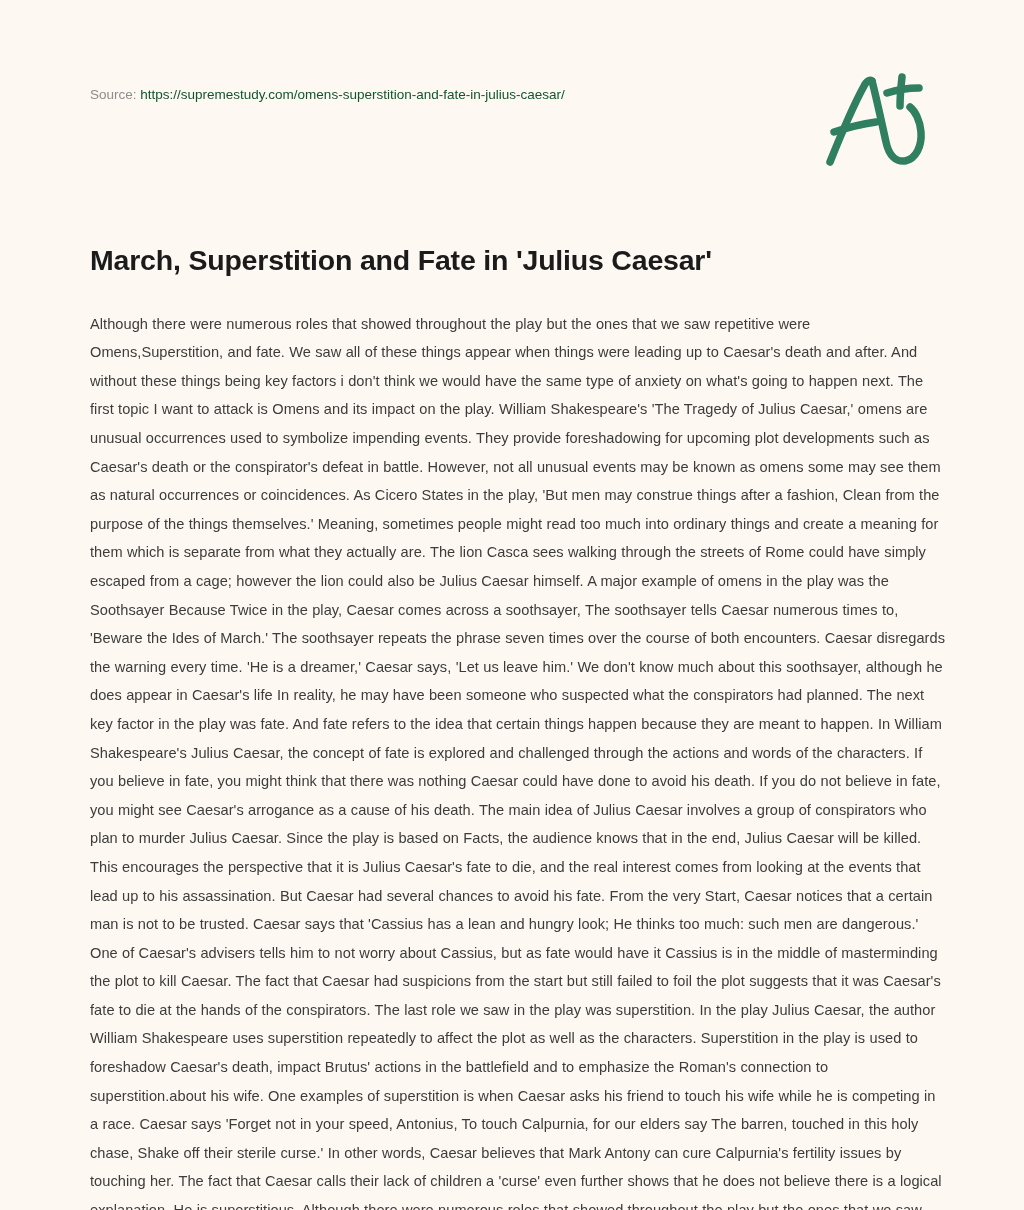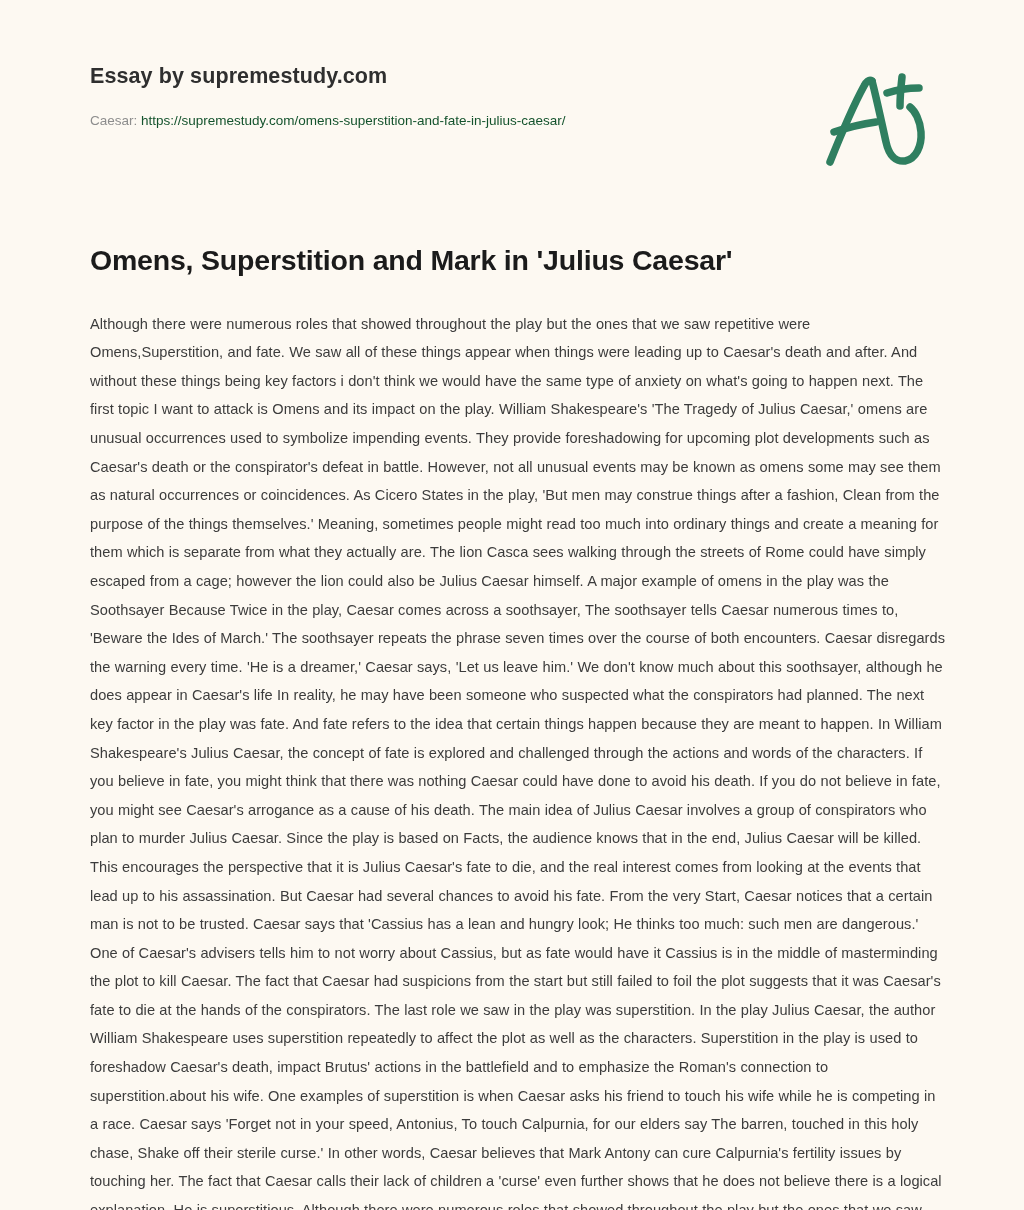--- a/index.html
+++ b/index.html
@@ -107,24 +107,23 @@
   }
 </style>
 </head>
 <body>
 
 <div class="page">
 
   <div class="header">
 
     <div class="brand-block">
-      <h2 class="brand-title">Essay by supremestudy.com</h2>
 
       <div class="source-line">
-        <span class="source-label">Caesar:</span>
+        <span class="source-label">Source:</span>
         <a class="source-url" href="#">https://supremestudy.com/omens-superstition-and-fate-in-julius-caesar/</a>
       </div>
     </div>
 
     <div class="logo">
       <svg viewBox="0 0 145 120" xmlns="http://www.w3.org/2000/svg" fill="none" stroke="#2f7f60" stroke-width="7.5" stroke-linecap="round" stroke-linejoin="round">
 
         <path d="M30 100 C 38 80, 52 46, 64 24 C 66 20, 69 17, 72 19"></path>
 
         <path d="M72 19 C 76 34, 82 62, 86 80 C 89 94, 96 100, 105 99 C 116 97, 122 84, 121 70 C 120 58, 115 49, 110 45"></path>
@@ -133,18 +132,18 @@
 
         <path d="M87 31 C 96 28, 109 26, 119 26"></path>
 
         <path d="M102 15 C 101 24, 100 34, 100 44"></path>
       </svg>
     </div>
 
   </div>
 
   <div class="article">
-    <h1 class="article-title">Omens, Superstition and Mark in 'Julius Caesar'</h1>
+    <h1 class="article-title">March, Superstition and Fate in 'Julius Caesar'</h1>
 
     <p class="article-body">Although there were numerous roles that showed throughout the play but the ones that we saw repetitive were Omens,Superstition, and fate. We saw all of these things appear when things were leading up to Caesar's death and after. And without these things being key factors i don't think we would have the same type of anxiety on what's going to happen next. The first topic I want to attack is Omens and its impact on the play. William Shakespeare's 'The Tragedy of Julius Caesar,' omens are unusual occurrences used to symbolize impending events. They provide foreshadowing for upcoming plot developments such as Caesar's death or the conspirator's defeat in battle. However, not all unusual events may be known as omens some may see them as natural occurrences or coincidences. As Cicero States in the play, 'But men may construe things after a fashion, Clean from the purpose of the things themselves.' Meaning, sometimes people might read too much into ordinary things and create a meaning for them which is separate from what they actually are. The lion Casca sees walking through the streets of Rome could have simply escaped from a cage; however the lion could also be Julius Caesar himself. A major example of omens in the play was the Soothsayer Because Twice in the play, Caesar comes across a soothsayer, The soothsayer tells Caesar numerous times to, 'Beware the Ides of March.' The soothsayer repeats the phrase seven times over the course of both encounters. Caesar disregards the warning every time. 'He is a dreamer,' Caesar says, 'Let us leave him.' We don't know much about this soothsayer, although he does appear in Caesar's life In reality, he may have been someone who suspected what the conspirators had planned. The next key factor in the play was fate. And fate refers to the idea that certain things happen because they are meant to happen. In William Shakespeare's Julius Caesar, the concept of fate is explored and challenged through the actions and words of the characters. If you believe in fate, you might think that there was nothing Caesar could have done to avoid his death. If you do not believe in fate, you might see Caesar's arrogance as a cause of his death. The main idea of Julius Caesar involves a group of conspirators who plan to murder Julius Caesar. Since the play is based on Facts, the audience knows that in the end, Julius Caesar will be killed. This encourages the perspective that it is Julius Caesar's fate to die, and the real interest comes from looking at the events that lead up to his assassination. But Caesar had several chances to avoid his fate. From the very Start, Caesar notices that a certain man is not to be trusted. Caesar says that 'Cassius has a lean and hungry look; He thinks too much: such men are dangerous.' One of Caesar's advisers tells him to not worry about Cassius, but as fate would have it Cassius is in the middle of masterminding the plot to kill Caesar. The fact that Caesar had suspicions from the start but still failed to foil the plot suggests that it was Caesar's fate to die at the hands of the conspirators. The last role we saw in the play was superstition. In the play Julius Caesar, the author William Shakespeare uses superstition repeatedly to affect the plot as well as the characters. Superstition in the play is used to foreshadow Caesar's death, impact Brutus' actions in the battlefield and to emphasize the Roman's connection to superstition.about his wife. One examples of superstition is when Caesar asks his friend to touch his wife while he is competing in a race. Caesar says 'Forget not in your speed, Antonius, To touch Calpurnia, for our elders say The barren, touched in this holy chase, Shake off their sterile curse.' In other words, Caesar believes that Mark Antony can cure Calpurnia's fertility issues by touching her. The fact that Caesar calls their lack of children a 'curse' even further shows that he does not believe there is a logical explanation. He is superstitious. Although there were numerous roles that showed throughout the play but the ones that we saw repetitive were Omens,Superstition, and fate. Without these roles i don't believe that the play would be the same.</p>
   </div>
 
 </div>
 
 </body></html>

